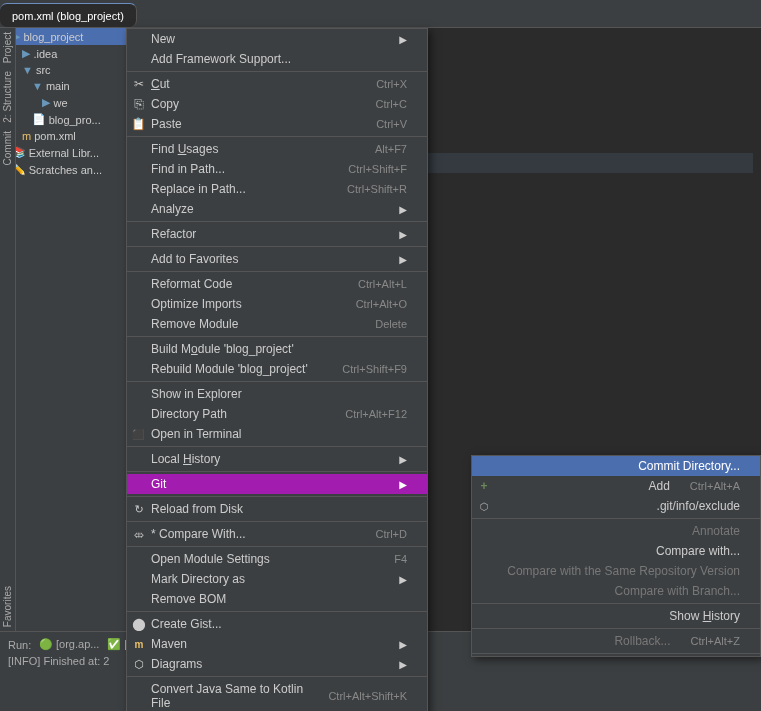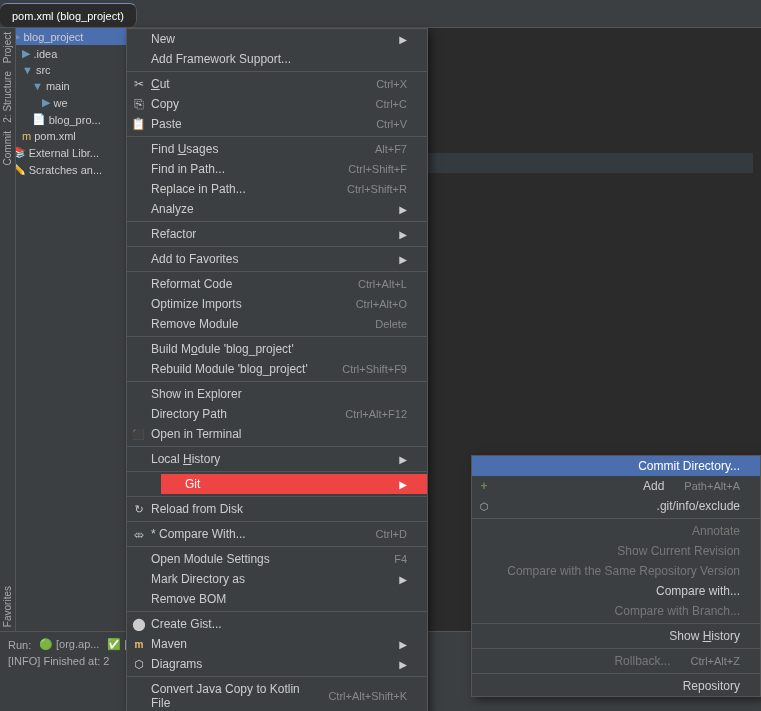--- a/index.html
+++ b/index.html
@@ -83,21 +83,21 @@
     }
     .menu-item {
       padding: 3px 20px 3px 24px;
       display: flex;
       align-items: center;
       justify-content: space-between;
       cursor: pointer;
       position: relative;
       min-height: 20px;
     }
-    .menu-item.highlighted { background: #ef4444; color: #fff; margin-left: 34px; }
+    .menu-item.highlighted { background: #a21caf; color: #fff; }
     .menu-item .shortcut {
       color: #888;
       font-size: 11px;
       margin-left: 20px;
     }
     .menu-item .arrow {
       margin-left: 8px;
       font-size: 10px;
     }
     .menu-separator {
@@ -383,67 +383,61 @@
     <span>Maven</span>
     <span class="arrow">▶</span>
   </div>
   <div class="menu-item">
     <span class="icon-area" style="font-size:11px;">⬡</span>
     <span>Diagrams</span>
     <span class="arrow">▶</span>
   </div>
   <div class="menu-separator"></div>
   <div class="menu-item">
-    <span>Convert Java Copy to Kotlin File</span>
+    <span>Convert Java Same to Kotlin File</span>
     <span class="shortcut">Ctrl+Alt+Shift+K</span>
   </div>
 </div>
 
 <div class="submenu">
   <div class="submenu-item highlighted">
     <span>Commit Directory...</span>
   </div>
   <div class="submenu-item">
     <span class="icon-area" style="color:#6a8759;font-weight:bold;">+</span>
     <span>Add</span>
-    <span class="shortcut">Path+Alt+A</span>
+    <span class="shortcut">Ctrl+Alt+A</span>
   </div>
   <div class="submenu-item">
     <span class="icon-area" style="font-size:10px;color:#aaa;">⬡</span>
     <span>.git/info/exclude</span>
   </div>
   <div class="submenu-separator"></div>
   <div class="submenu-item disabled">
     <span>Annotate</span>
   </div>
-  <div class="submenu-item disabled">
-    <span>Show Current Revision</span>
+  <div class="submenu-item">
+    <span>Compare with...</span>
   </div>
   <div class="submenu-item disabled">
     <span>Compare with the Same Repository Version</span>
-  </div>
-  <div class="submenu-item">
-    <span>Compare with...</span>
   </div>
   <div class="submenu-item disabled">
     <span>Compare with Branch...</span>
   </div>
   <div class="submenu-separator"></div>
   <div class="submenu-item">
     <span>Show <span class="ul">H</span>istory</span>
   </div>
   <div class="submenu-separator"></div>
   <div class="submenu-item disabled">
     <span>Rollback...</span>
     <span class="shortcut">Ctrl+Alt+Z</span>
   </div>
   <div class="submenu-separator"></div>
-  <div class="submenu-item">
-    <span>Repository</span>
-  </div>
 </div>
 
 <div class="run-bar">
   <div style="display:flex;align-items:center;gap:8px;padding:2px 0;">
     <span style="color:#aaa;font-size:11px;text-align:center;">Run:</span>
     <span style="color:#aaa;font-size:11px;">🟢 [org.ap...</span>
     <span style="color:#aaa;font-size:11px;">✅ [org.ap...</span>
   </div>
   <div style="color:#aaa;padding:2px 0;font-size:11px;">[INFO] Finished at: 2</div>
 </div>

